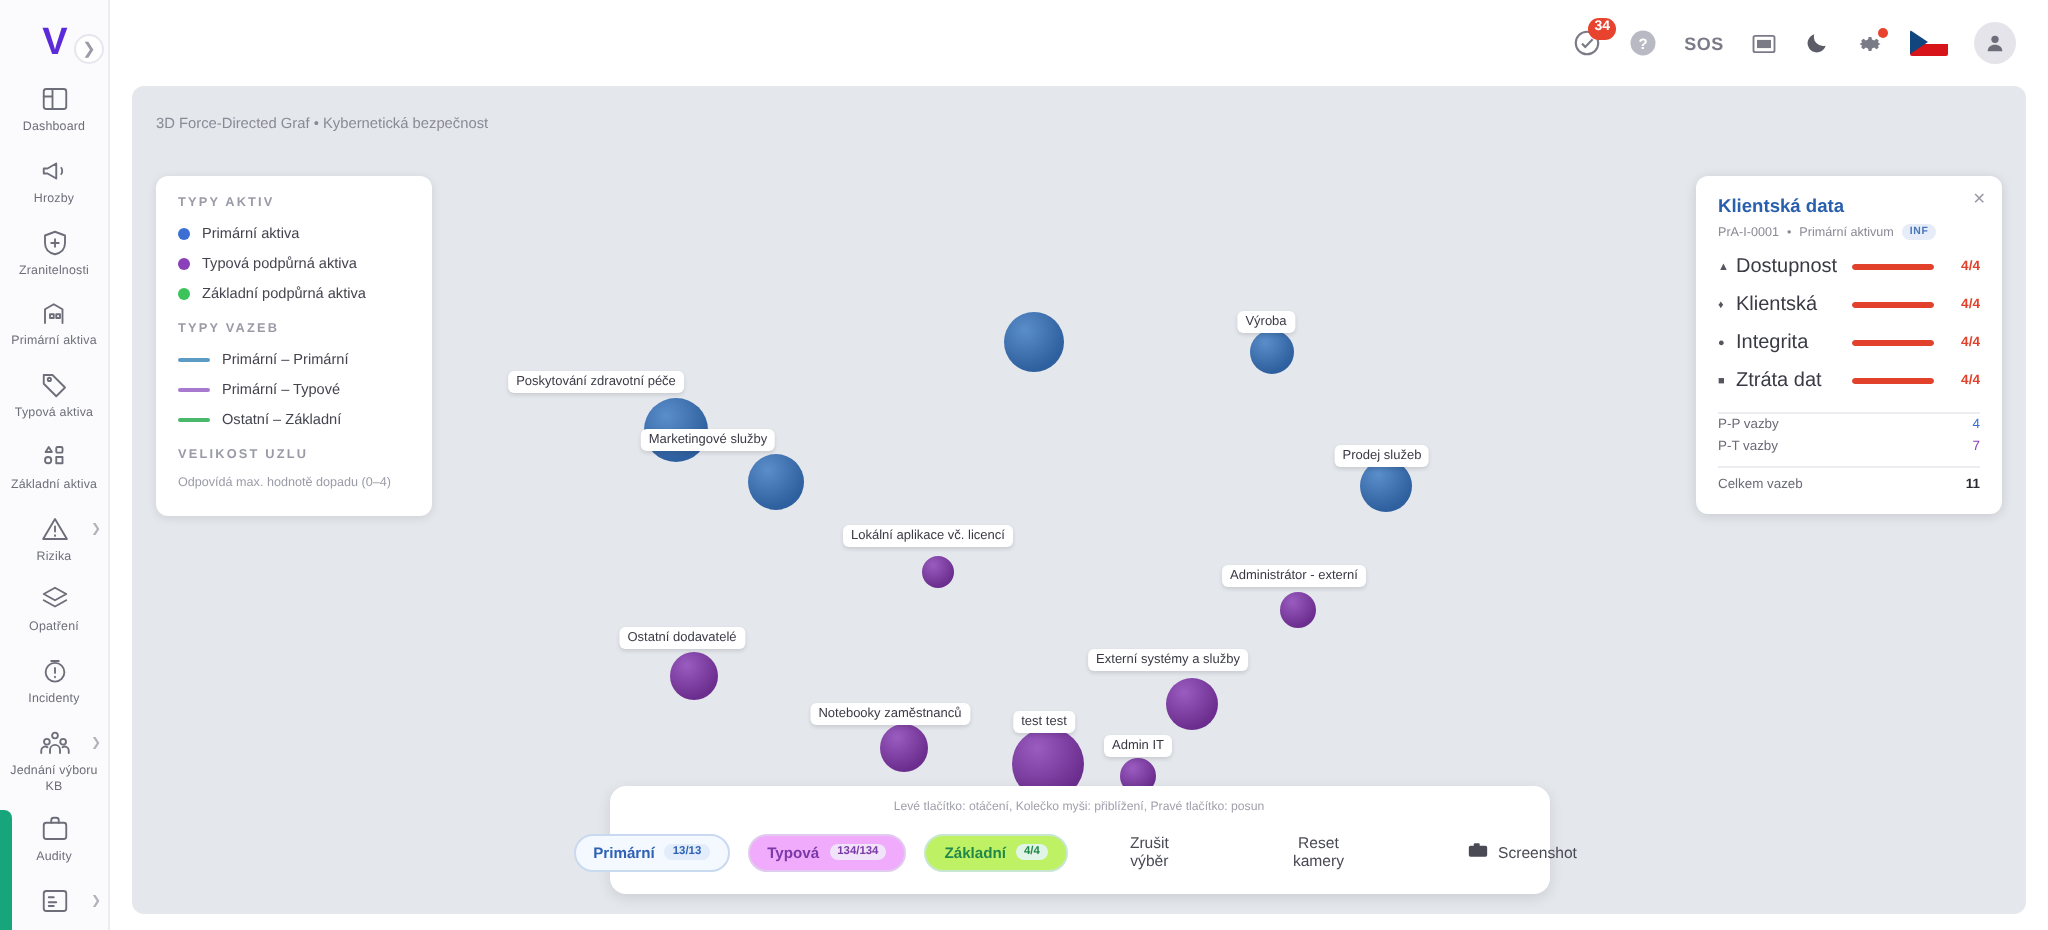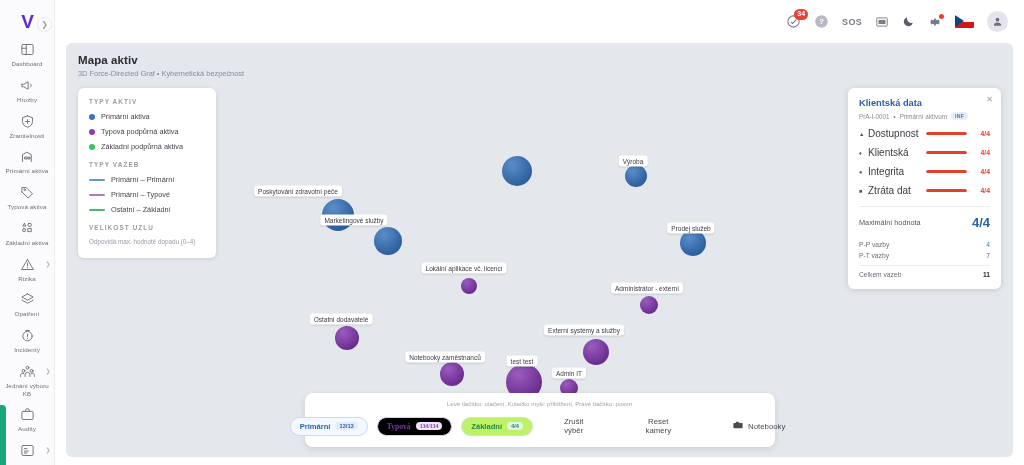--- a/index.html
+++ b/index.html
@@ -127,21 +127,21 @@
   }
   .ctrl-hint { font-size: 6.1px; color: #a0a0ac; margin-bottom: 7px; }
   .ctrl-row { display: flex; align-items: center; justify-content: center; gap: 27px; }
   .chip {
     display: flex; align-items: center; gap: 5px; border-radius: 13px;
     padding: 4px 9px; font-size: 7.6px; font-weight: 700; cursor: pointer; border: 1px solid transparent;
   }
   .chip .cnt { font-size: 5.7px; font-weight: 700; border-radius: 7px; padding: 1px 4px; }
   .chip.primarni { color: #2f62b5; border-color: #c9d9f0; background: #f4f8ff; }
   .chip.primarni .cnt { background: #e2ecfb; color: #2f62b5; }
-  .chip.typova { color: #7b3aa8; border-color: #e0cbee; background: #000000; font-family: Liberation Serif, serif; }
+  .chip.typova { color: #7b3aa8; border-color: #e0cbee; background: #f0abfc; }
   .chip.typova .cnt { background: #f0e3fa; color: #7b3aa8; }
   .chip.zakladni { color: #23894a; border-color: #c8e6d2; background: #bef264; }
   .chip.zakladni .cnt { background: #e0f4e7; color: #23894a; }
   .ctrl-btn { font-size: 7.8px; color: #4a4a55; cursor: pointer; padding: 3px 4px; display:flex; align-items:center; gap:5px;}
   .vdiv { width: 1px; height: 13px; background: #e4e4ea; }
 </style>
 </head>
 <body>
 
 <div id="app">
@@ -314,21 +314,20 @@
         <svg width="11" height="11" viewBox="0 0 24 24" fill="#6e6e7a">
           <circle cx="12" cy="8" r="4"></circle>
             <path d="M4 21c0-4.4 3.6-7 8-7s8 2.6 8 7z"></path>
         </svg>
       </div>
     </div>
 
     <div class="canvas">
 
       <div class="page-title">
-        <h1>Mapa aktiv</h1>
         <p>3D Force-Directed Graf • Kybernetická bezpečnost</p>
       </div>
 
       <svg class="graph" id="graph-svg">
           <line x1="451" y1="128" x2="272" y2="172" stroke="#6ea3c4" stroke-width="3" stroke-linecap="round" opacity="0.85"></line>
           <rect x="359.9" y="148.4" width="3.2" height="3.2" fill="#4a7fa8"></rect>
           <line x1="451" y1="128" x2="322" y2="198" stroke="#6ea3c4" stroke-width="3" stroke-linecap="round" opacity="0.85"></line>
           <rect x="384.9" y="161.4" width="3.2" height="3.2" fill="#4a7fa8"></rect>
           <line x1="451" y1="128" x2="570" y2="133" stroke="#6ea3c4" stroke-width="3" stroke-linecap="round" opacity="0.85"></line>
           <rect x="508.9" y="128.9" width="3.2" height="3.2" fill="#4a7fa8"></rect>
@@ -447,24 +446,20 @@
             <div class="cd-metric">
               <span class="mico">■</span>
               <span class="mname">Ztráta dat</span>
               <span class="mbar">
                 <i style="width:100%"></i>
               </span>
               <span class="mval">4/4</span>
             </div>
           </div>
         <div class="cd-sep"></div>
-        <div class="cd-max">
-          <span class="l">Maximální hodnota</span>
-          <span class="v">4/4</span>
-        </div>
         <div id="cd-stats">
             <div class="cd-stat">
               <span class="l">P-P vazby</span>
               <span class="v" style="color:#3b6fd4">4</span>
             </div>
             <div class="cd-stat">
               <span class="l">P-T vazby</span>
               <span class="v" style="color:#8b3fb8">7</span>
             </div>
           </div>
@@ -495,20 +490,20 @@
           <div class="vdiv"></div>
           <div class="ctrl-btn">Reset kamery</div>
           <div class="vdiv"></div>
           <div class="ctrl-btn">
             <span>
               <svg width="10" height="8" viewBox="0 0 24 18" fill="#4a4a55">
                 <rect x="1" y="4" width="22" height="13" rx="2"></rect>
                   <rect x="7" y="1" width="7" height="4" rx="1"></rect>
               </svg>
             </span>
-            <span>Notebooky</span>
+            <span>Screenshot</span>
           </div>
         </div>
       </div>
 
     </div>
   </div>
 </div>
 
 </body></html>

